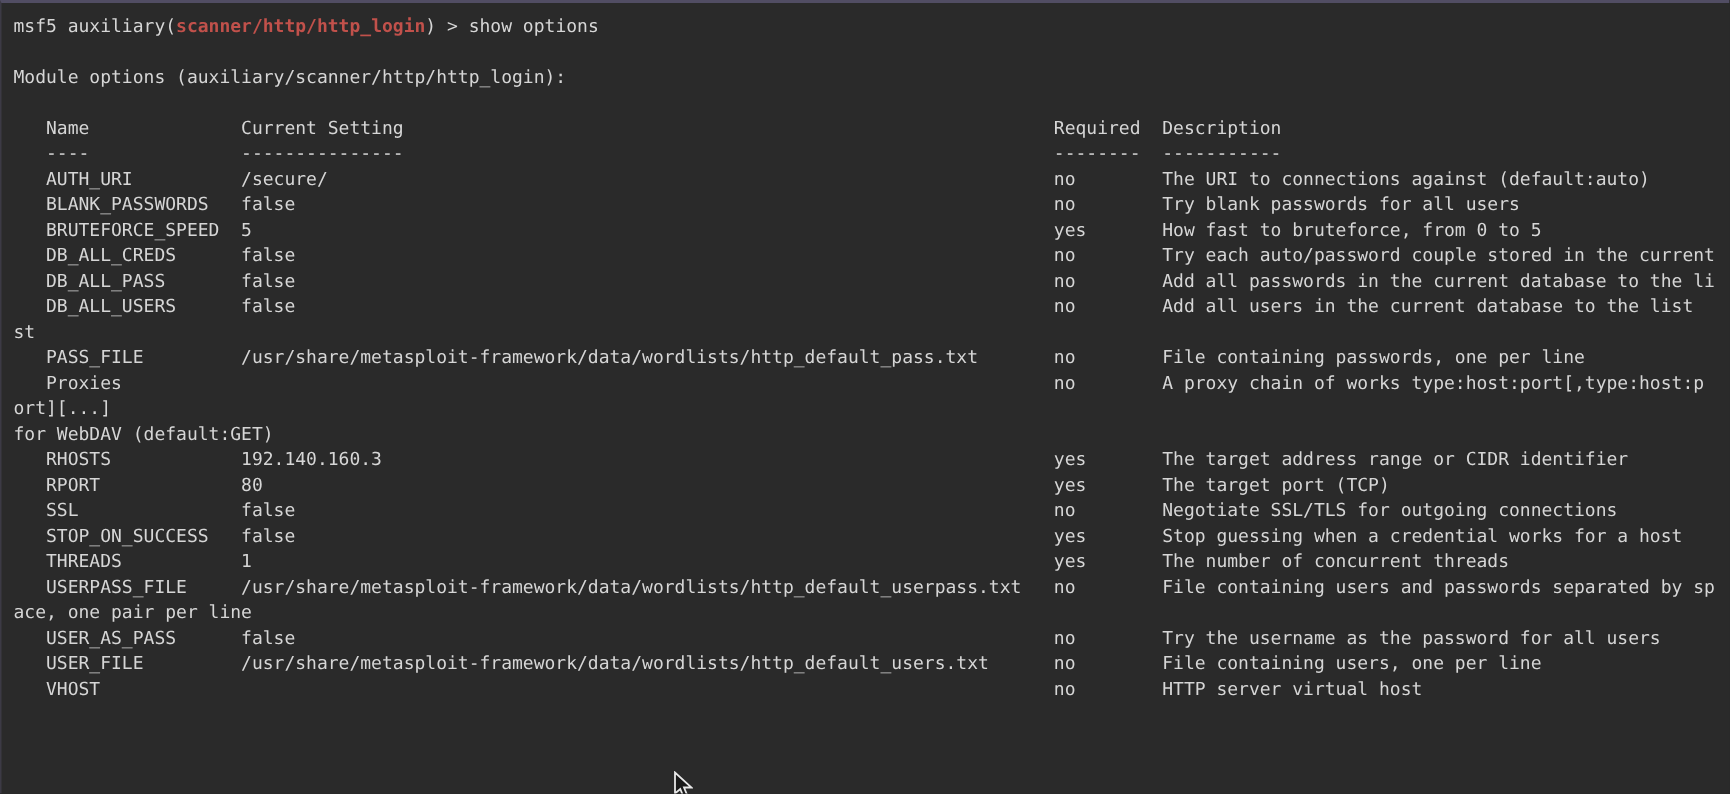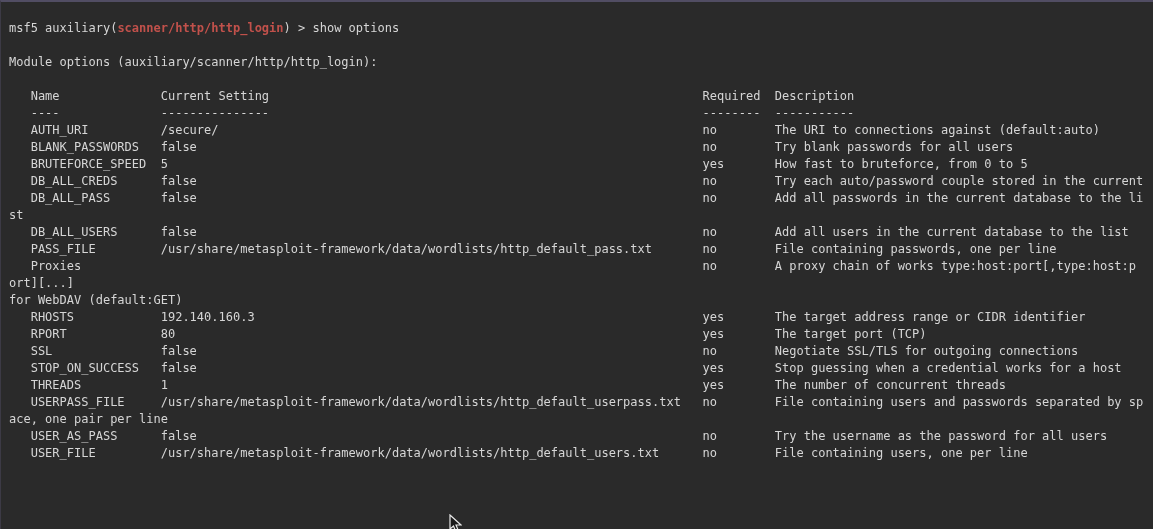--- a/index.html
+++ b/index.html
@@ -11,21 +11,21 @@
     background: #2a2a2a;
   }
   .terminal {
     position: relative;
     width: 1153px;
     height: 529px;
     box-sizing: border-box;
     background: #2a2a2a;
     border-top: 2px solid #514d63;
     border-left: 1px solid #3c3a45;
-    padding: 18px 0 0 8px;
+    padding: 7px 0 0 8px;
     font-family: "DejaVu Sans Mono", "Liberation Mono", monospace;
     font-size: 12px;
     line-height: 17px;
     color: #d6d6d6;
   }
   .line {
     white-space: pre;
     height: 17px;
     letter-spacing: 0;
   }
@@ -56,34 +56,35 @@
   <div class="line"></div>
 
   <div id="table-body">
       <div class="line">   Name              Current Setting                                                            Required  Description</div>
       <div class="line">   ----              ---------------                                                            --------  -----------</div>
       <div class="line">   AUTH_URI          /secure/                                                                   no        The URI to connections against (default:auto)</div>
       <div class="line">   BLANK_PASSWORDS   false                                                                      no        Try blank passwords for all users</div>
       <div class="line">   BRUTEFORCE_SPEED  5                                                                          yes       How fast to bruteforce, from 0 to 5</div>
       <div class="line">   DB_ALL_CREDS      false                                                                      no        Try each auto/password couple stored in the current</div>
       <div class="line">   DB_ALL_PASS       false                                                                      no        Add all passwords in the current database to the li</div>
+      <div class="line">   DB_ALL_USERS      false                                                                      no        Add all users in the current database to the list</div>
       <div class="line">st</div>
-      <div class="line">   DB_ALL_USERS      false                                                                      no        Add all users in the current database to the list</div>
       <div class="line">   PASS_FILE         /usr/share/metasploit-framework/data/wordlists/http_default_pass.txt       no        File containing passwords, one per line</div>
       <div class="line">   Proxies                                                                                      no        A proxy chain of works type:host:port[,type:host:p</div>
       <div class="line">ort][...]</div>
       <div class="line">for WebDAV (default:GET)</div>
       <div class="line">   RHOSTS            192.140.160.3                                                              yes       The target address range or CIDR identifier</div>
       <div class="line">   RPORT             80                                                                         yes       The target port (TCP)</div>
       <div class="line">   SSL               false                                                                      no        Negotiate SSL/TLS for outgoing connections</div>
       <div class="line">   STOP_ON_SUCCESS   false                                                                      yes       Stop guessing when a credential works for a host</div>
       <div class="line">   THREADS           1                                                                          yes       The number of concurrent threads</div>
       <div class="line">   USERPASS_FILE     /usr/share/metasploit-framework/data/wordlists/http_default_userpass.txt   no        File containing users and passwords separated by sp</div>
       <div class="line">ace, one pair per line</div>
       <div class="line">   USER_AS_PASS      false                                                                      no        Try the username as the password for all users</div>
       <div class="line">   USER_FILE         /usr/share/metasploit-framework/data/wordlists/http_default_users.txt      no        File containing users, one per line</div>
+      <div class="line">   VHOST                                                                                        no        HTTP server virtual host</div>
     </div>
 
   <svg class="cursor" viewBox="0 0 13 19">
     <polygon points="1,1 1,15 4.5,12 7,18 9.5,17 7,11 12,11" fill="#1a1a1a" stroke="#e8e8e8" stroke-width="1.2"></polygon>
   </svg>
 
 </div>
 
 </body></html>

